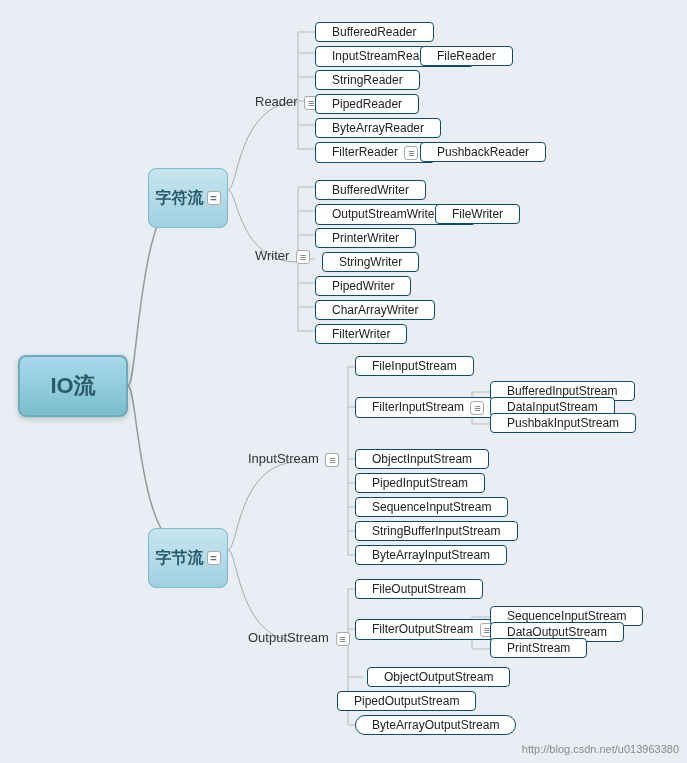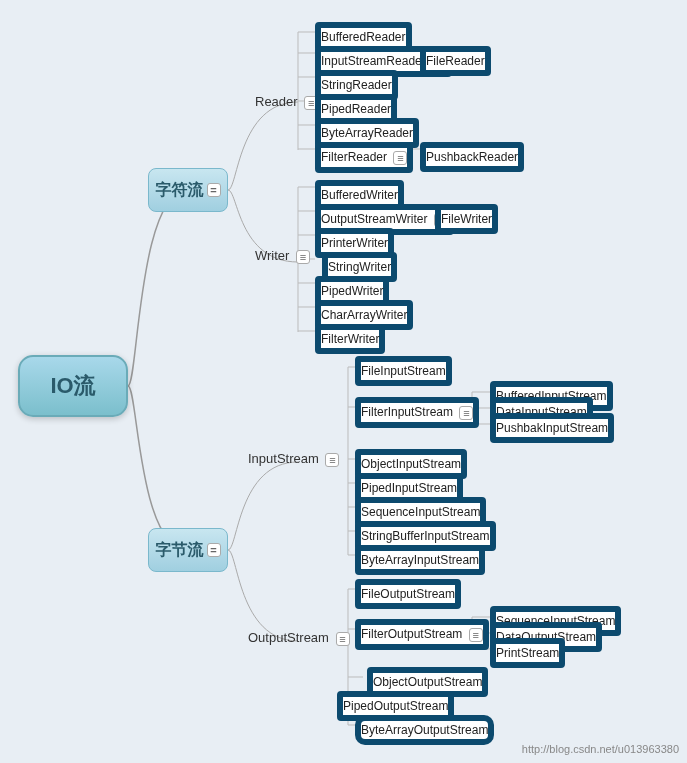--- a/index.html
+++ b/index.html
@@ -22,35 +22,35 @@
 
     
     .root-node {
       position: absolute;
       left: 18px;
       top: 355px;
       width: 110px;
       height: 62px;
       background: linear-gradient(180deg, #a8d8ea 0%, #7bbfcc 100%);
       border: 2px solid #6aabb8;
-      border-radius: 15px;
+      border-radius: 8px;
       display: flex;
       align-items: center;
       justify-content: center;
       font-size: 22px;
       font-weight: bold;
       color: #2a5a6a;
       box-shadow: 0 2px 6px rgba(0,0,0,0.2);
     }
 
     
     .cat-node {
       position: absolute;
       width: 80px;
-      height: 44px;
+      height: 60px;
       background: linear-gradient(180deg, #c8e6f0 0%, #a0cfe0 100%);
       border: 1.5px solid #7ab8cc;
       border-radius: 8px;
       display: flex;
       align-items: center;
       justify-content: center;
       font-size: 16px;
       font-weight: bold;
       color: #2a5a6a;
     }
@@ -60,23 +60,23 @@
       position: absolute;
       font-size: 13px;
       color: #333;
       font-weight: normal;
     }
 
     
     .leaf-node {
       position: absolute;
       background: white;
-      border: 6px solid #0c4a6e;
+      border: 1px solid #0c4a6e;
       border-radius: 4px;
-      padding: 2px 0;
+      padding: 2px 16px;
       font-size: 12px;
       color: #222;
       white-space: nowrap;
     }
 
     .collapse-btn {
       display: inline-block;
       width: 14px;
       height: 14px;
       background: white;

